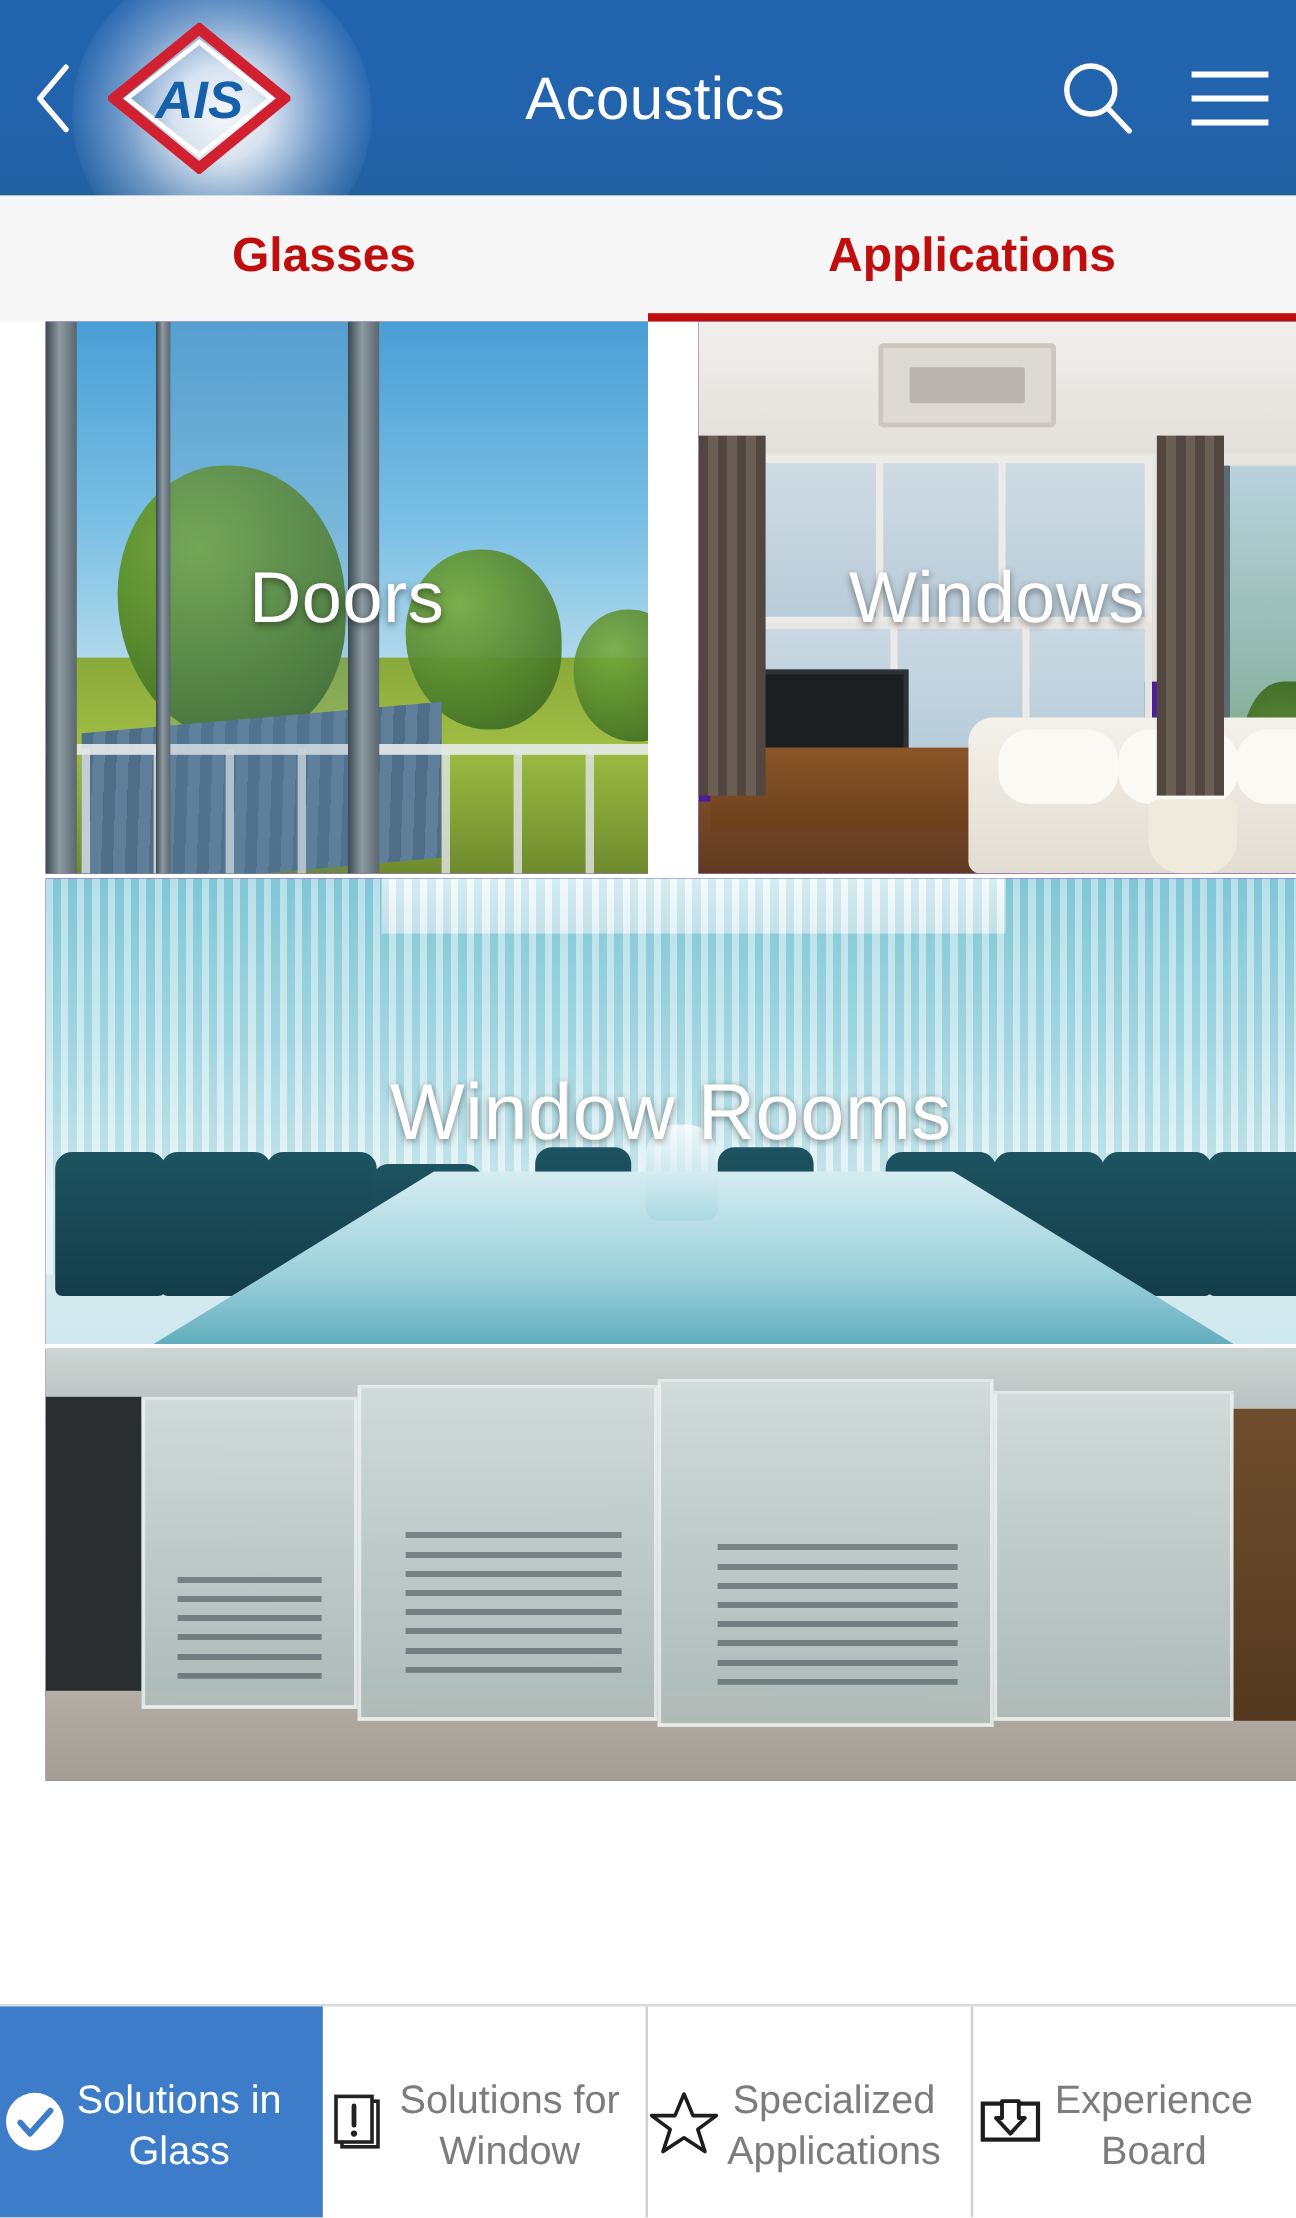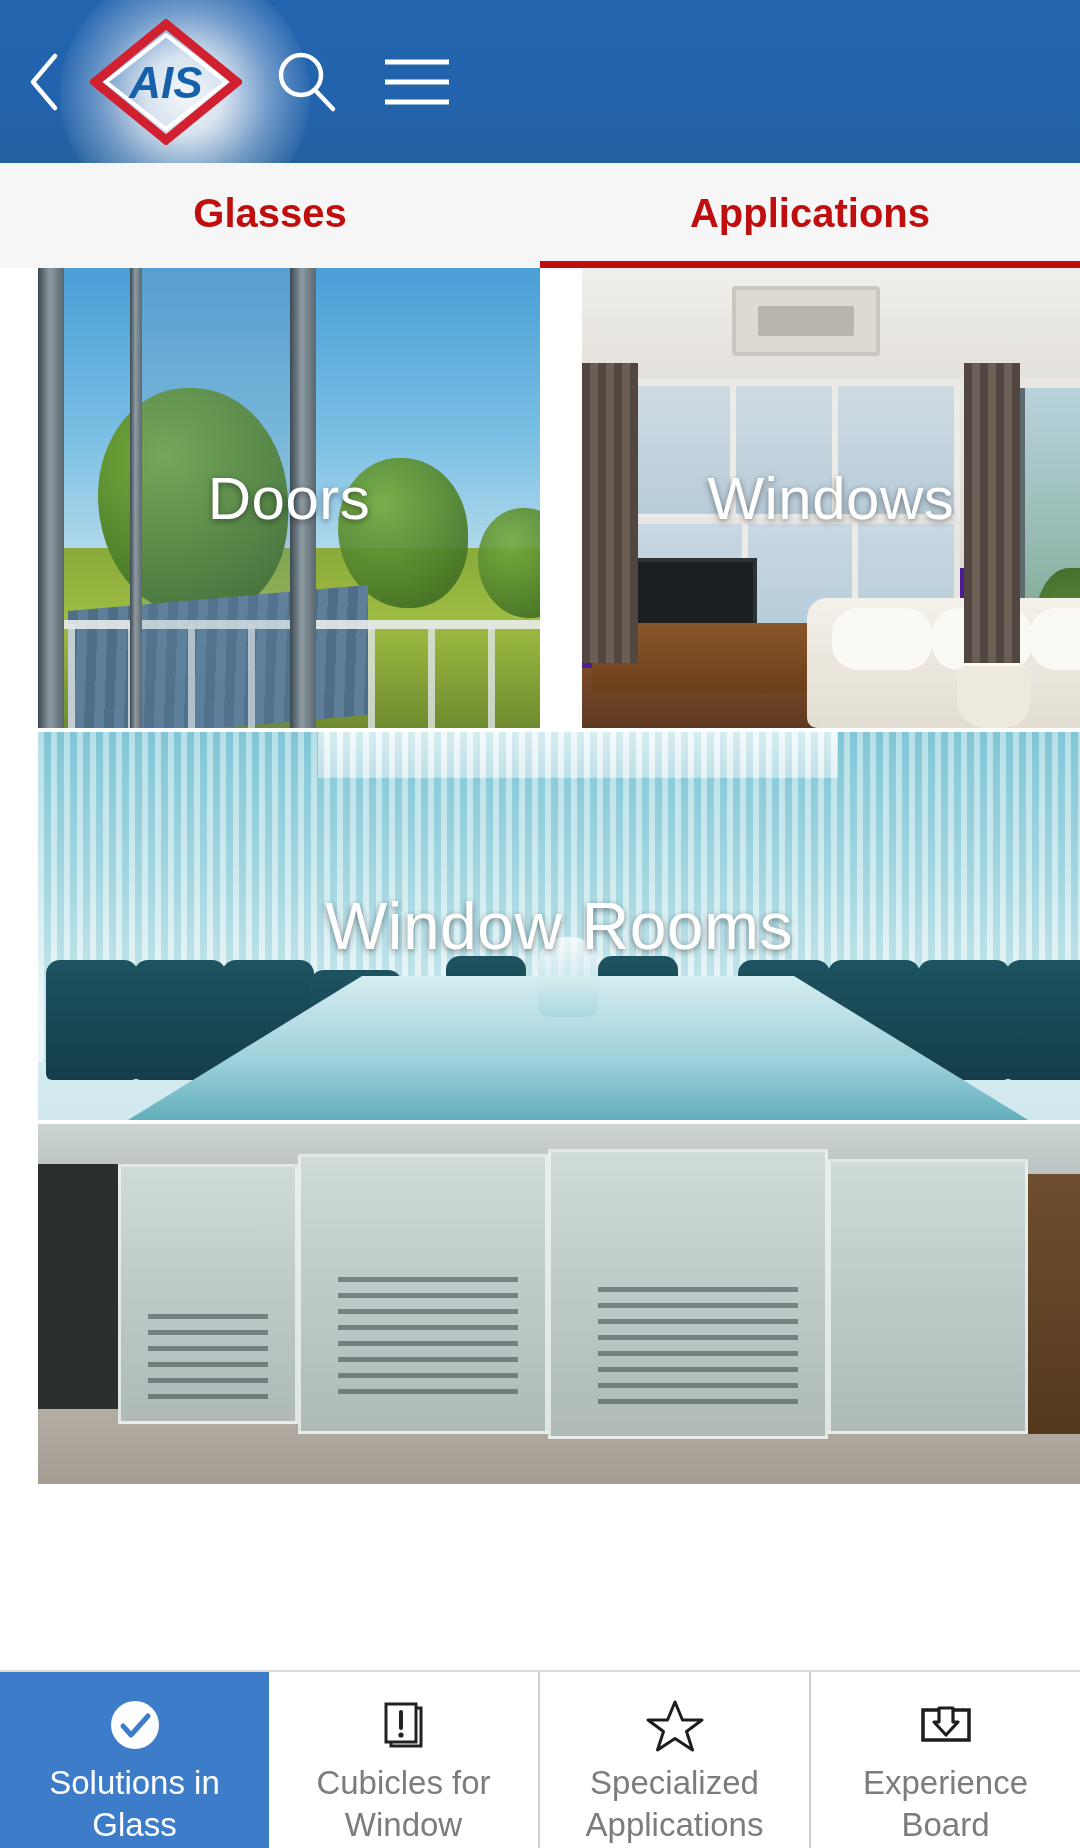--- a/index.html
+++ b/index.html
@@ -350,21 +350,21 @@
     width: 1080px;
     height: 178px;
     display: flex;
     background: #ffffff;
     border-top: 2px solid #d9d9d9;
     box-sizing: border-box;
   }
   .navitem {
     flex: 1;
     display: flex;
-    flex-direction: column;
+    flex-direction: row;
     align-items: center;
     justify-content: flex-start;
     padding-top: 22px;
     cursor: pointer;
     border-right: 2px solid #d0d0d0;
     box-sizing: border-box;
   }
   .navitem:last-child { border-right: none; }
   .navitem.active {
     background: #3d7cc9;
@@ -400,20 +400,21 @@
   </div>
 
   <div class="logo-wrap">
     <svg class="logo-diamond" viewBox="0 0 152 126">
       <polygon points="76,5 147,63 76,121 5,63" fill="none" stroke="#d1202f" stroke-width="9"></polygon>
       <polygon points="76,16 136,63 76,110 16,63" fill="none" stroke="#ffffff" stroke-width="4"></polygon>
       <text x="76" y="79" text-anchor="middle" font-family="Liberation Sans, sans-serif" font-size="44" font-weight="bold" font-style="italic" fill="#1560a8">AIS</text>
     </svg>
   </div>
 
+  <div class="header-title">Acoustics</div>
 
   <div class="hdr-icon">
     <svg class="search-svg" viewBox="0 0 66 66">
       <circle cx="27" cy="26" r="20" fill="none" stroke="#ffffff" stroke-width="4.5"></circle>
       <line x1="41" y1="41" x2="59" y2="60" stroke="#ffffff" stroke-width="4.5" stroke-linecap="round"></line>
     </svg>
   </div>
 
   <div class="hdr-icon">
     <svg class="menu-svg" viewBox="0 0 72 56">
@@ -557,21 +558,21 @@
 
   <div class="navitem">
     <div class="navicon">
       <svg width="58" height="58" viewBox="0 0 58 58">
         <rect x="16" y="12" width="30" height="38" fill="#ffffff" stroke="#222222" stroke-width="3"></rect>
         <rect x="11" y="8" width="30" height="38" fill="#ffffff" stroke="#222222" stroke-width="3"></rect>
         <line x1="26" y1="16" x2="26" y2="32" stroke="#222222" stroke-width="4" stroke-linecap="round"></line>
         <circle cx="26" cy="39" r="2.6" fill="#222222"></circle>
       </svg>
     </div>
-    <div class="navlabel">Cubicles for
+    <div class="navlabel">Solutions for
 Window</div>
   </div>
 
   <div class="navitem">
     <div class="navicon">
       <svg width="60" height="58" viewBox="0 0 60 58">
         <polygon points="30,6 37.5,24 57,24 41.5,35.5 47.5,54 30,42.5 12.5,54 18.5,35.5 3,24 22.5,24" fill="none" stroke="#1d1d1d" stroke-width="3" stroke-linejoin="round"></polygon>
       </svg>
     </div>
     <div class="navlabel">Specialized

